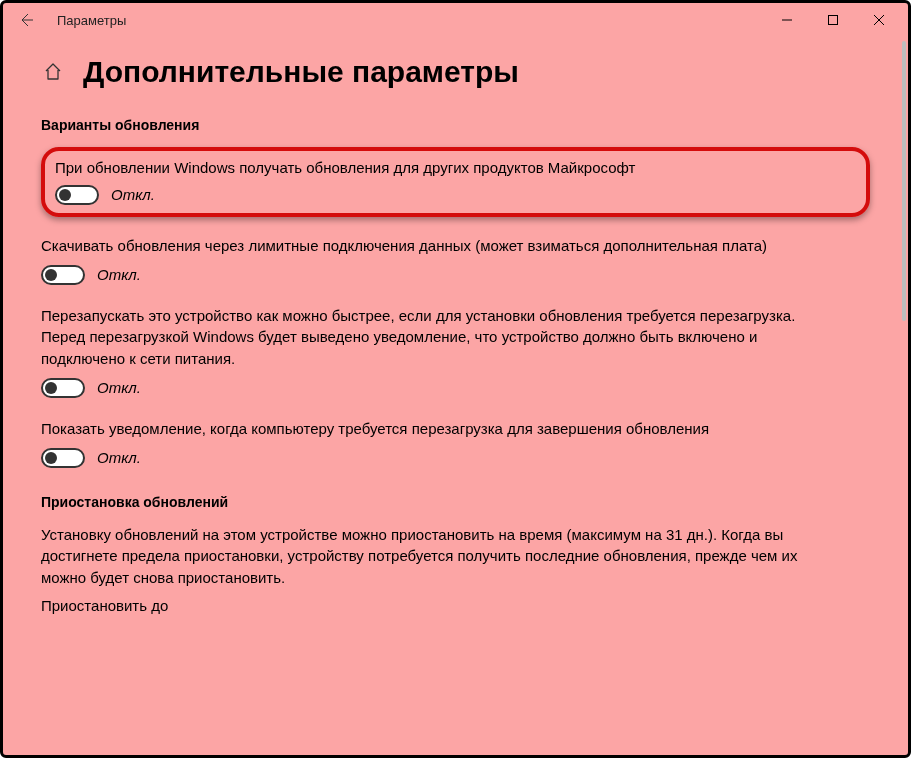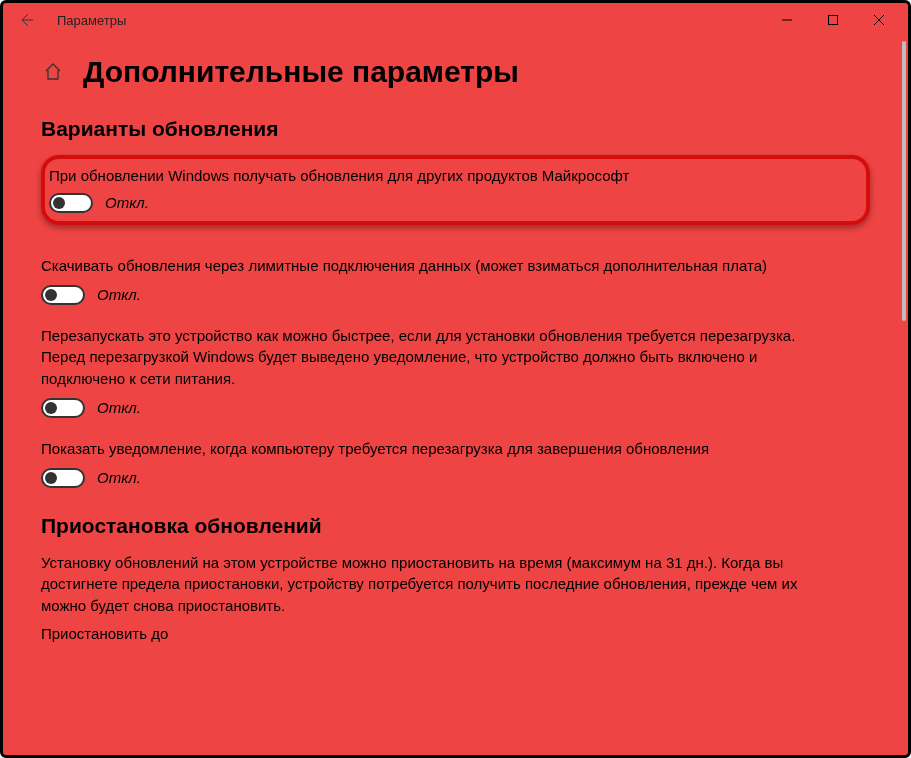--- a/index.html
+++ b/index.html
@@ -1,34 +1,34 @@
 <!DOCTYPE html>
 <html><head>
 <meta charset="utf-8">
 <style>
   html,body{margin:0;padding:0;background:#fff;font-family:"Segoe UI",Arial,sans-serif;color:#000;}
-  .window{width:911px;height:758px;margin:0 auto;border:3px solid #000;border-radius:6px;box-sizing:border-box;position:relative;overflow:hidden;background:#ef4444;}
+  .window{width:911px;height:758px;margin:0 auto;border:3px solid #000;border-radius:6px;box-sizing:border-box;position:relative;overflow:hidden;background:#fca5a5;}
   .titlebar{height:34px;display:flex;align-items:center;padding:0 6px;}
   .titlebar .back{width:34px;height:34px;display:flex;align-items:center;justify-content:center;}
   .titlebar .wtitle{font-size:13px;margin-left:14px;color:#222;}
   .titlebar .spacer{flex:1;}
   .titlebar .ctrl{width:46px;height:34px;display:flex;align-items:center;justify-content:center;}
   .content{position:absolute;top:34px;bottom:0;left:0;right:0;overflow-y:auto;}
   .content-inner{padding:18px 38px 0 38px;}
   .page-header{display:flex;align-items:center;margin-bottom:28px;}
   .page-header .home{width:24px;height:24px;display:flex;align-items:center;justify-content:center;margin-right:18px;}
   .page-title{font-size:30px;font-weight:600;}
-  .section-title{font-size:21px;font-weight:600;margin-top:26px;margin-bottom:14px;}
+  .section-title{font-size:14px;font-weight:600;margin-top:26px;margin-bottom:14px;}
   .opt{margin-bottom:20px;}
   .opt .opt-label{font-size:15px;line-height:1.45;color:#000;margin-bottom:8px;}
   .toggle-row{display:flex;align-items:center;font-style:italic;}
   .toggle{width:44px;height:20px;border:2px solid #333;border-radius:20px;position:relative;background:#fff;box-sizing:border-box;}
   .toggle .knob{width:12px;height:12px;border-radius:50%;background:#333;position:absolute;top:2px;left:2px;}
   .toggle-text{font-size:15px;margin-left:12px;}
-  .highlight-box{border:4px solid #d40c0c;border-radius:18px;padding:6px 10px 8px 4px;margin-bottom:30px;box-shadow:0 3px 6px rgba(0,0,0,0.35);}
+  .highlight-box{border:4px solid #d40c0c;border-radius:18px;padding:6px 10px 8px 10px;margin-bottom:18px;box-shadow:0 3px 6px rgba(0,0,0,0.35);}
   .highlight-box .opt{margin-bottom:0;}
   .highlight-box .opt-label{margin-bottom:6px;}
   .scrollbar-track{position:absolute;top:38px;bottom:4px;right:2px;width:12px;}
   .scrollbar-thumb{position:absolute;top:0;right:0;width:4px;height:280px;background:#bdbdbd;border-radius:2px;}
   svg{display:block;}
 </style>
 </head>
 <body>
 
 <div class="window">

